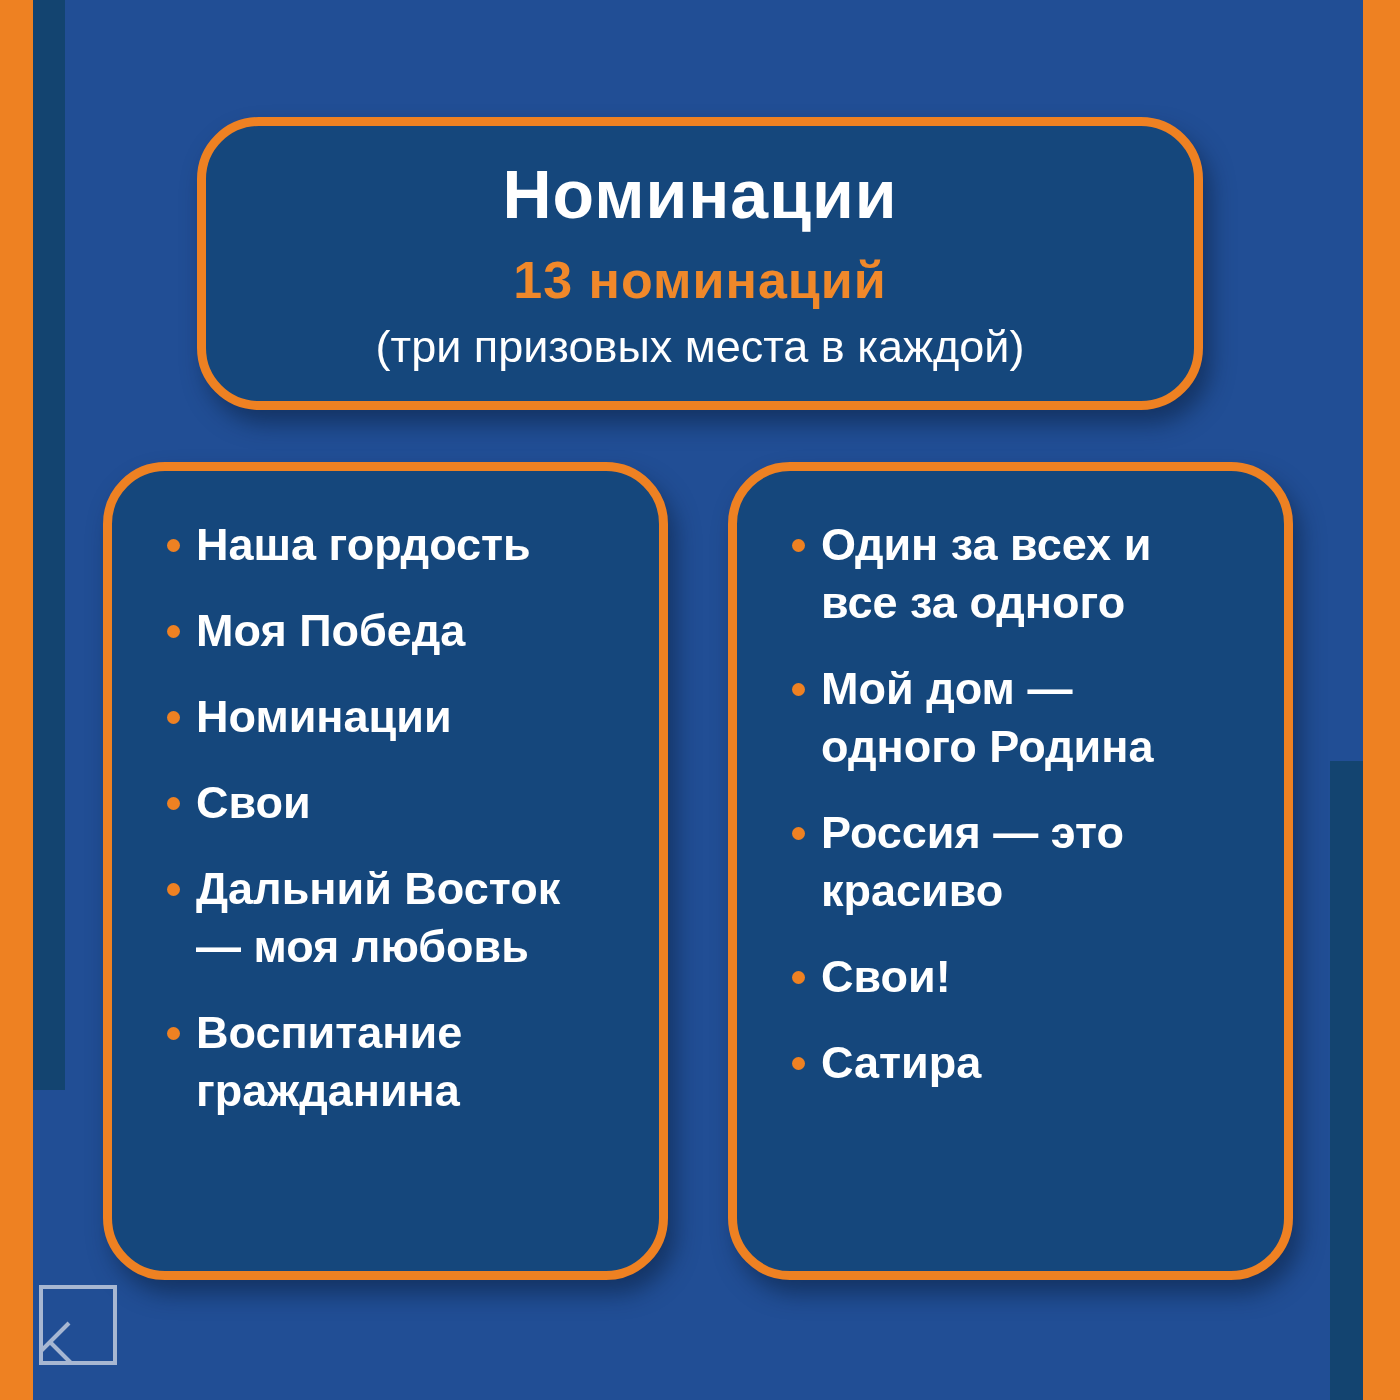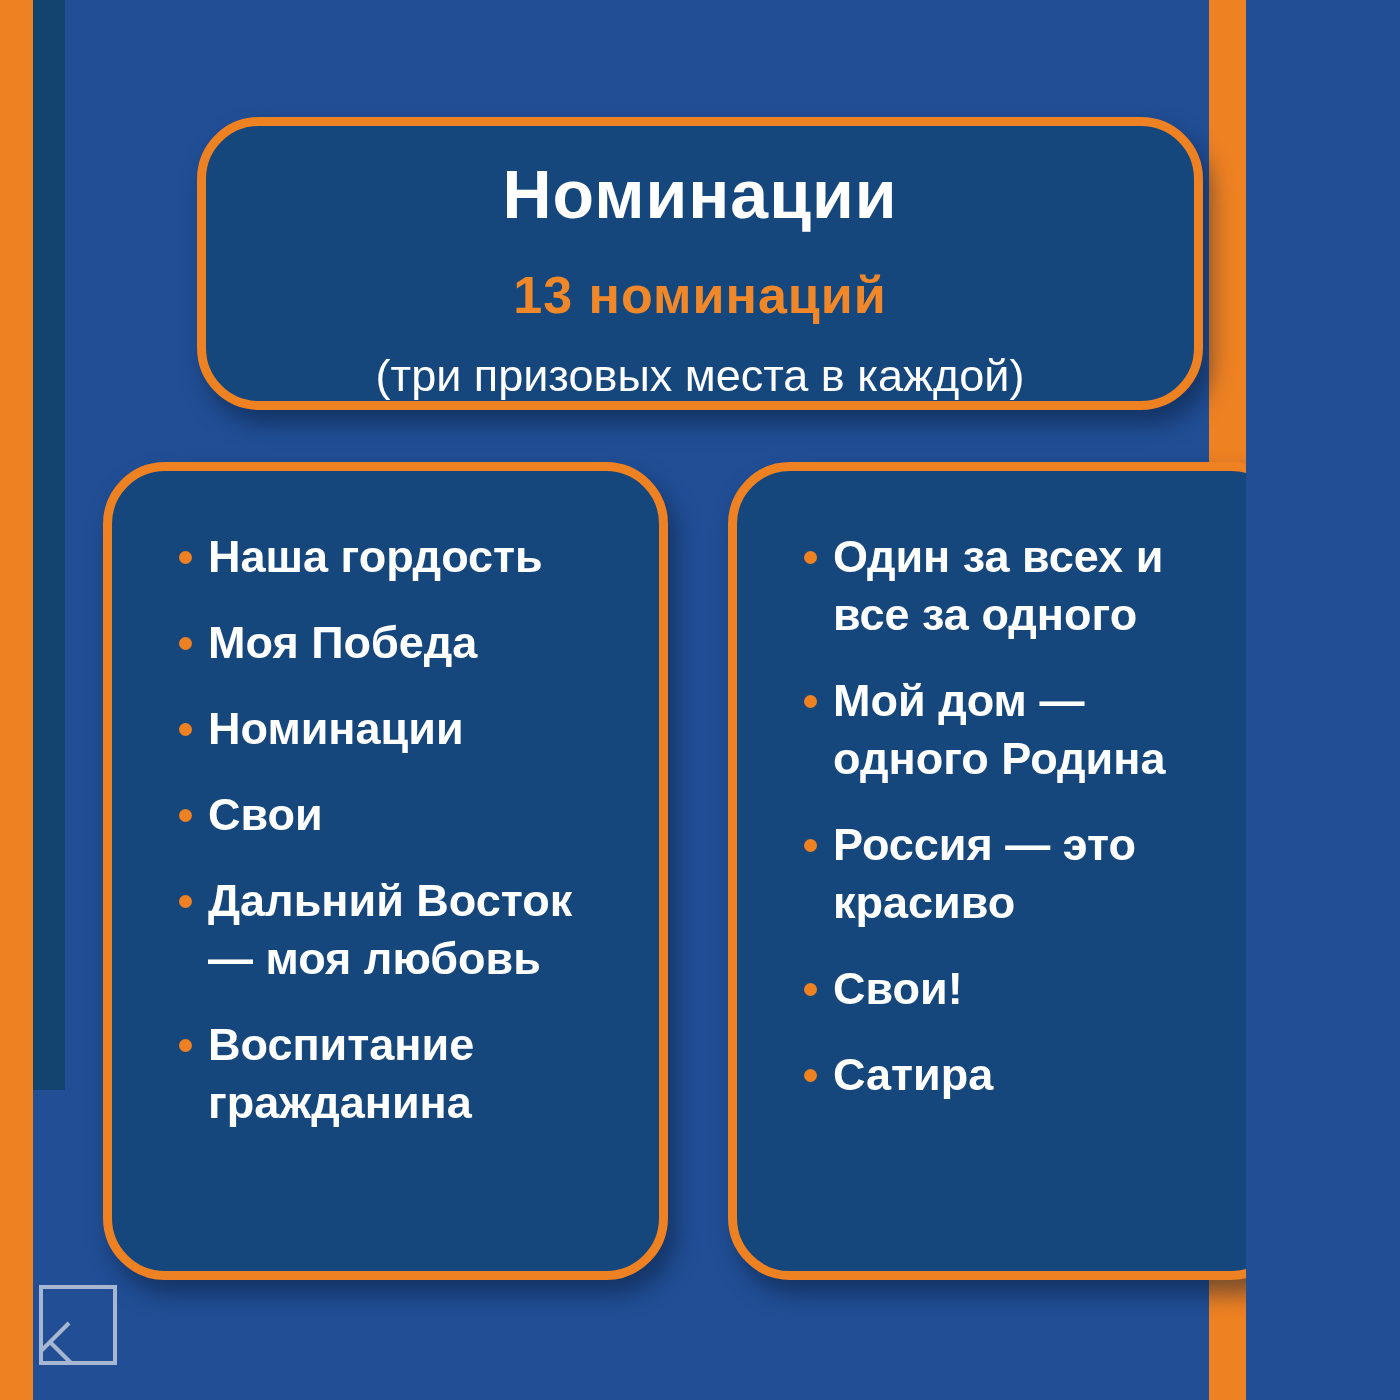--- a/index.html
+++ b/index.html
@@ -3,21 +3,21 @@
 <meta charset="utf-8">
 <style>
   html, body { margin: 0; padding: 0; }
   body {
     width: 1400px; height: 1400px;
     font-family: "Liberation Sans", sans-serif;
     background: #214E95;
   }
   .canvas {
     position: relative;
-    width: 1246px; height: 1400px;
+    width: 1400px; height: 1400px;
     background: #214E95;
     overflow: hidden;
   }
 
   
   .strip-left {
     position: absolute; left: 0; top: 0;
     width: 33px; height: 1400px;
     background: #EE8122;
   }
@@ -57,41 +57,41 @@
   .header-title {
     color: #FFFFFF;
     font-size: 68px; font-weight: bold;
     line-height: 76px;
     letter-spacing: 1px;
   }
   .header-count {
     color: #F0882A;
     font-size: 52px; font-weight: bold;
     line-height: 58px;
-    margin-top: 34px;
+    margin-top: 19px;
     letter-spacing: 1px;
     text-align: center;
   }
   .header-note {
     color: #FFFFFF;
     font-size: 45px; font-weight: normal;
     line-height: 52px;
-    margin-top: 26px;
+    margin-top: 12px;
   }
 
   .list-card {
     top: 462px;
     width: 565px; height: 818px;
   }
   .list-card.left  { left: 103px; }
   .list-card.right { left: 728px; }
 
   ul.nominations {
     list-style: none;
-    margin: 16px;
+    margin: 4px;
     padding: 41px 20px 0 51px;
   }
   ul.nominations li {
     display: flex;
     align-items: flex-start;
     margin-bottom: 28px;
   }
   .bullet {
     flex: 0 0 13px;
     width: 13px; height: 13px;

